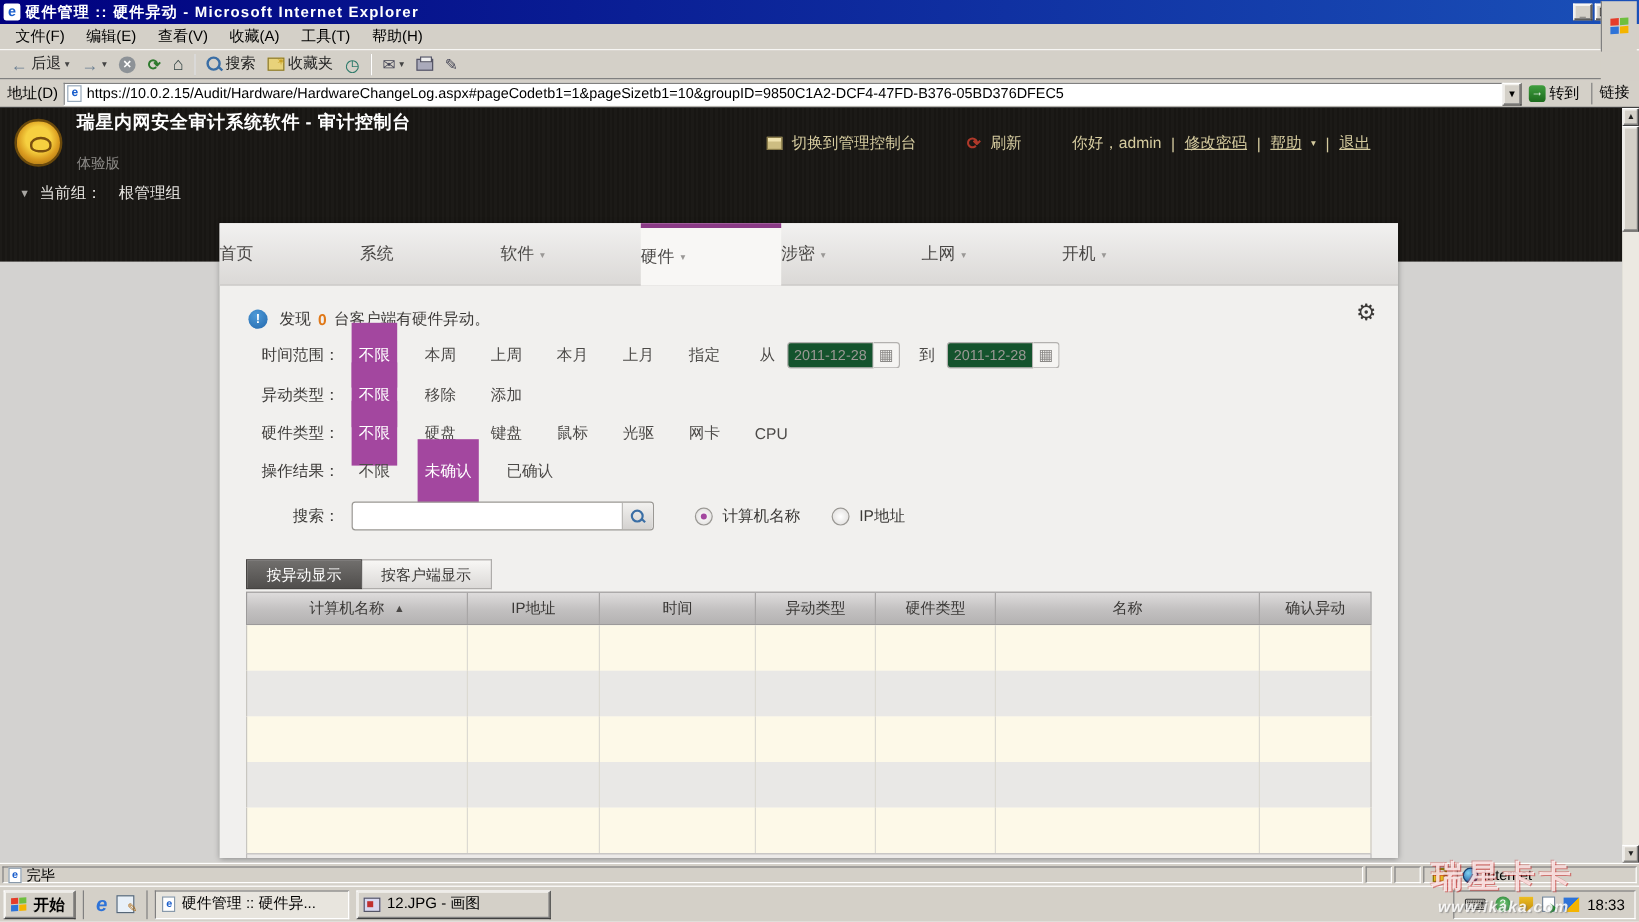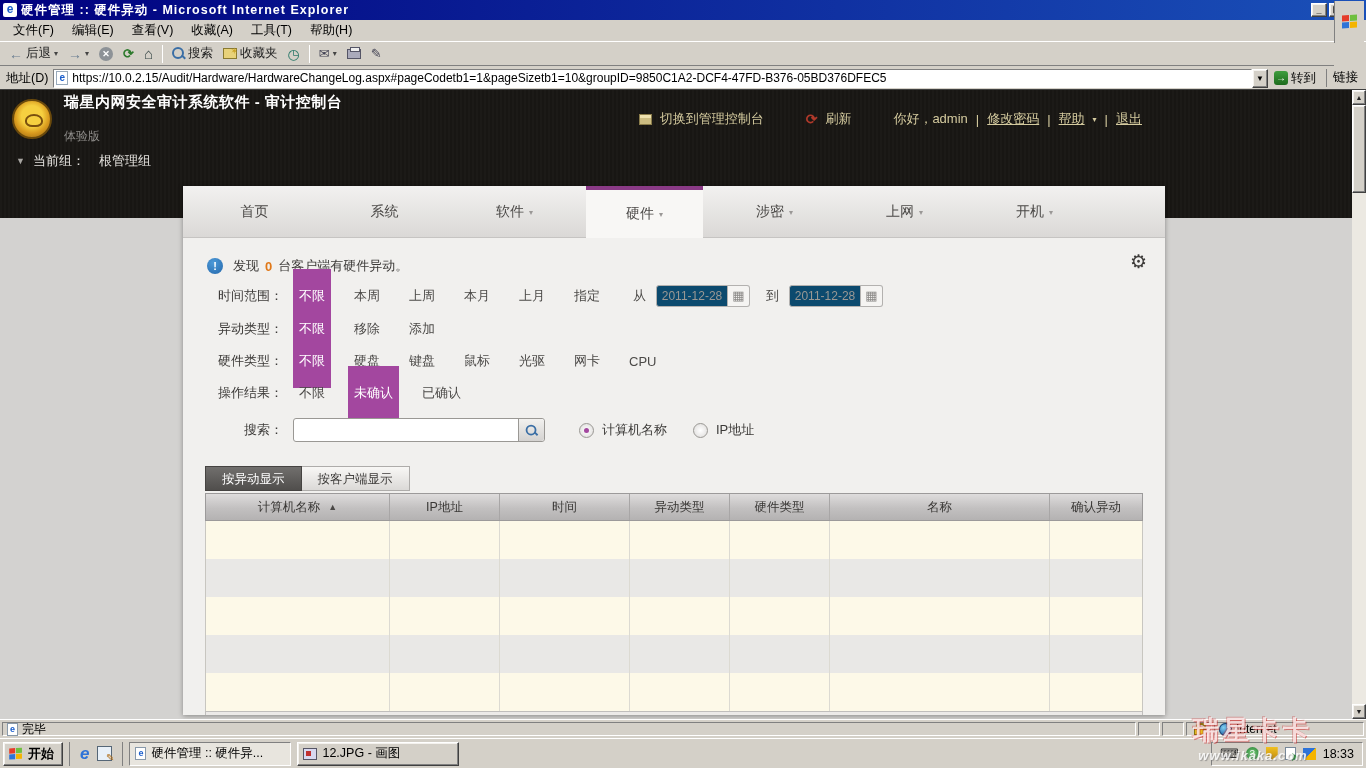--- a/index.html
+++ b/index.html
@@ -76,35 +76,35 @@
   .hl-gap { width:26px; }
   .u { text-decoration:underline; }
   .sm-caret { font-size:8px; color:#d5cb9f; }
   .group-row { position:absolute; top:58px; left:0; width:1352px; height:26px; display:flex; align-items:center; color:#e4e2de; font-size:13px; }
   .group-row .tri { color:#a8a6a2; font-size:9px; margin:0 8px 0 16px; }
   .group-row .gname { margin-left:14px; }
 
   
   .panel { position:absolute; top:96px; left:183px; width:982px; height:529px; background:#f1f0ee; box-shadow:0 1px 5px rgba(0,0,0,.35); }
   .navtabs { position:absolute; top:0; left:0; width:982px; height:52px; background:linear-gradient(#f2f1f0,#dad8d6); box-shadow:inset 0 -1px 0 #c6c4c2; display:flex; }
-  .ntab { width:117px; height:52px; display:flex; align-items:center; justify-content:center; gap:5px; font-size:14px; color:#4a4846;margin-left:13px; }
+  .ntab { width:117px; height:52px; display:flex; align-items:center; gap:5px; font-size:14px; color:#4a4846; }
   .ntab .caret { color:#9a9896; }
   .ntab.active { background:#f8f7f5; border-top:4px solid #8a3a86; box-shadow:none; }
 
   .pbody { position:absolute; top:52px; left:0; width:982px; height:477px; overflow:hidden; }
   .row-abs { position:absolute; left:0; width:982px; display:flex; align-items:center; }
   .flabel { width:100px; text-align:right; font-size:13px; color:#3c3a38; flex:0 0 auto; }
   .chips { display:flex; align-items:center; margin-left:10px; }
   .chip { font-size:13px; color:#4c4a48; padding:18px 6px; margin-right:17px; white-space:nowrap; }
   .chip.sel { background:#a3479f; color:#fff; }
   .info-ico { width:16px; height:16px; border-radius:50%; background:radial-gradient(circle at 40% 30%, #4d9ad8, #2468ac); color:#fff; font-weight:bold; font-size:11px; line-height:16px; text-align:center; margin:0 10px 0 24px; }
   .info-txt { font-size:13px; color:#3c3a38; }
   .info-num { color:#e07818; font-weight:bold; padding:0 6px; }
   .gear { position:absolute; top:14px; right:18px; font-size:19px; color:#3c3a38; line-height:20px; }
-  .date-box { width:72px; height:22px; background:#0c4a6e; border:1px solid #b3b1af; border-radius:3px 0 0 3px; color:#9a9894; font-size:12px; line-height:20px; text-align:center; }
+  .date-box { width:72px; height:22px; background:#14532d; border:1px solid #b3b1af; border-radius:3px 0 0 3px; color:#9a9894; font-size:12px; line-height:20px; text-align:center; }
   .cal-btn { width:22px; height:22px; background:#f5f4f2; border:1px solid #b3b1af; border-left:none; border-radius:0 3px 3px 0; text-align:center; line-height:20px; color:#8a8886; font-size:13px; }
   .fromto { font-size:13px; color:#4c4a48; margin:0 10px; }
   .search-box { margin-left:10px; width:252px; height:24px; background:#fff; border:1px solid #9a9894; border-radius:3px; display:flex; }
   .search-inp { flex:1; border:none; outline:none; background:transparent; padding:0 6px; font-size:13px; }
   .search-btn { width:26px; background:linear-gradient(#f2f1ef,#d4d2d0); border-left:1px solid #9a9894; border-radius:0 3px 3px 0; display:flex; align-items:center; justify-content:center; }
   .radio { width:15px; height:15px; border-radius:50%; background:radial-gradient(#fff,#dcdad8); border:1px solid #9a9894; position:relative; }
   .radio.on::after { content:""; position:absolute; left:4px; top:4px; width:5px; height:5px; border-radius:50%; background:#a3479f; }
   .rlabel { font-size:13px; color:#3c3a38; margin:0 26px 0 8px; }
 
   .vtabs { position:absolute; top:228px; left:22px; display:flex; }

